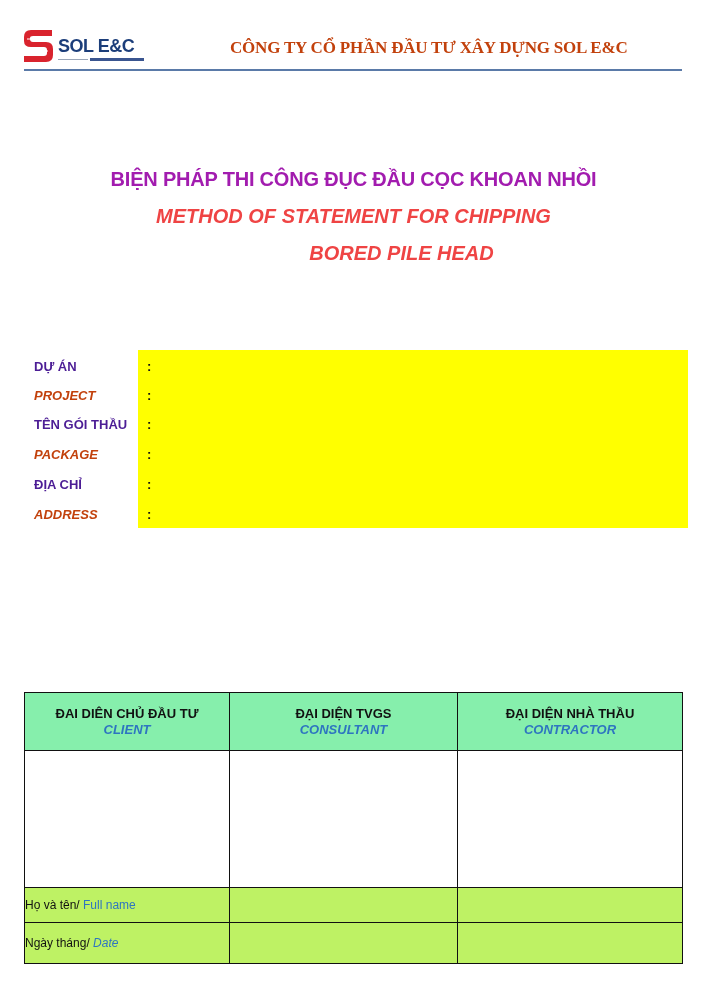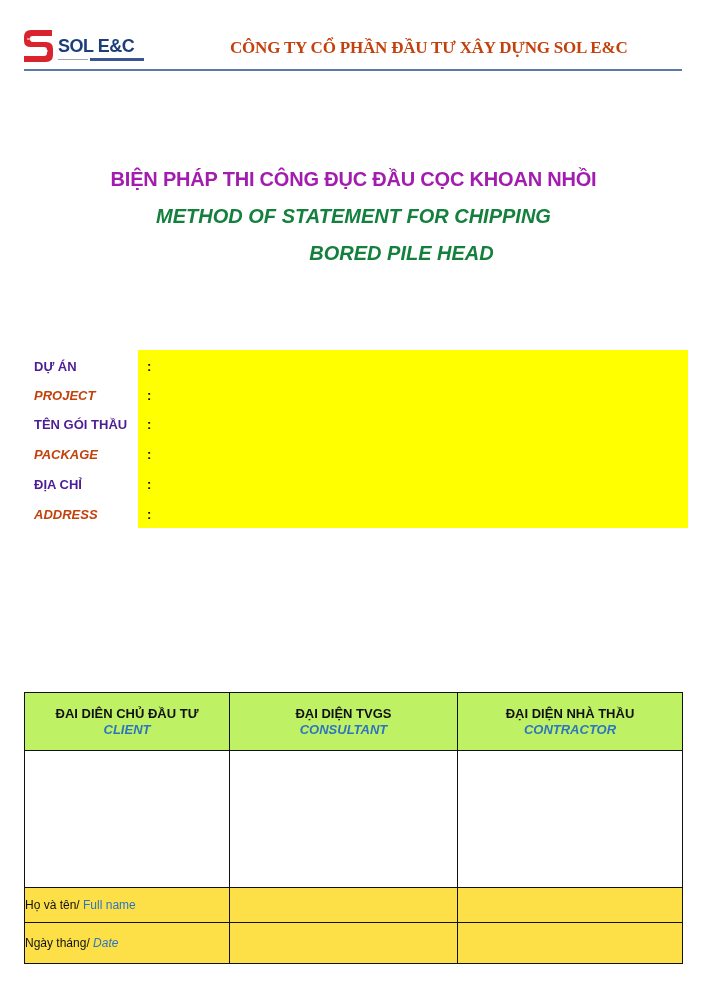--- a/index.html
+++ b/index.html
@@ -9,39 +9,39 @@
   .logo-s { position: absolute; left: 0; top: 0; width: 32px; height: 38px; }
   .logo-text { position: absolute; left: 36px; top: 9px; font-family: "Liberation Sans", sans-serif; font-weight: bold; font-size: 18px; color: #1c3e7a; letter-spacing: -0.5px; }
   .logo-sub { position: absolute; left: 36px; top: 31px; width: 86px; height: 3px; }
   .logo-sub .a { position:absolute; left:0; top:1px; width:30px; height:1px; background:#9aa6b8; }
   .logo-sub .b { position:absolute; left:32px; top:0; width:54px; height:3px; background:#3a5590; }
 
   .company { position: absolute; left: 230px; top: 38px; font-family: "Liberation Serif", serif; font-weight: bold; font-size: 17px; color: #c2410c; letter-spacing: -0.2px; }
   .header-line { position: absolute; left: 24px; top: 69px; width: 658px; height: 2px; background: #5a7aa8; }
 
   .title-vn { position: absolute; left: 0; width: 707px; top: 168px; text-align: center; font-weight: bold; font-size: 20px; color: #a21caf; letter-spacing: -0.2px; }
-  .title-en1, .title-en2 { position: absolute; left: 0; width: 707px; text-align: center; font-weight: bold; font-style: italic; font-size: 20px; color: #15803d; }
+  .title-en1, .title-en2 { position: absolute; left: 0; width: 707px; text-align: center; font-weight: bold; font-style: italic; font-size: 20px; color: #ef4444; }
   .title-en1 { top: 205px; }
   .title-en2 { top: 242px; padding-left: 48px; }
 
   .info-yellow { position: absolute; left: 138px; top: 350px; width: 550px; height: 178px; background: #ffff00; }
   .info-row { position: absolute; left: 34px; height: 20px; font-size: 13px; font-weight: bold; }
   .info-row .lbl { position: absolute; left: 0; top: 0; white-space: nowrap; }
   .info-row .lbl.vn { color: #4c1d95; }
   .info-row .lbl.en { color: #c2410c; font-style: italic; }
   .info-row .colon { position: absolute; left: 113px; top: 0; color: #111; }
   .info-row .val { position: absolute; left: 125px; top: 0; width: 520px; height: 18px; color:#111; font-weight: normal; }
 
   table.sign { position: absolute; left: 24px; top: 692px; width: 658px; border-collapse: collapse; table-layout: fixed; }
   table.sign td { border: 1.5px solid #111; padding: 0; }
-  table.sign tr.head td { background: #bef264; height: 57px; text-align: center; vertical-align: middle; }
+  table.sign tr.head td { background: #86efac; height: 57px; text-align: center; vertical-align: middle; }
   .h-vn { display: block; font-weight: bold; font-size: 13px; color: #111; line-height: 16px; }
   .h-en { display: block; font-weight: bold; font-style: italic; font-size: 13px; color: #2e75c0; line-height: 16px; }
   table.sign tr.sigrow td { background: #fff; height: 136px; }
-  table.sign tr.yrow td { background: #fde047; height: 34px; vertical-align: middle; }
+  table.sign tr.yrow td { background: #bef264; height: 34px; vertical-align: middle; }
   table.sign tr.yrow2 td { height: 40px; }
   .rl { padding-left: 8px; font-size: 12px; color: #111; }
   .rl .en { color: #2e75c0; font-style: italic; }
   .rl .en.fn { font-style: normal; }
 </style>
 </head>
 <body>
 
 <div class="logo">
   <svg class="logo-s" viewBox="0 0 32 38" width="32" height="38">

